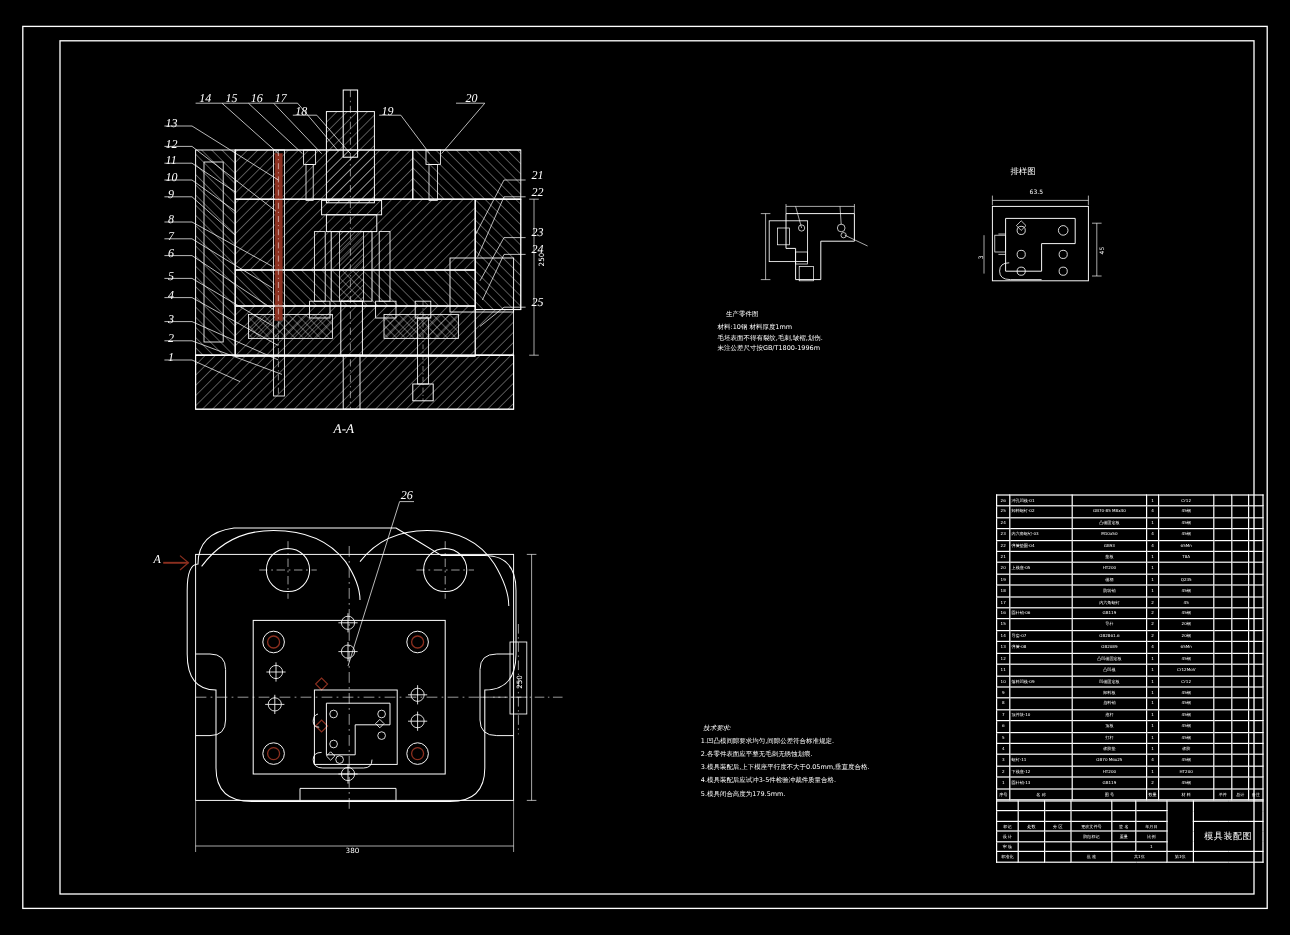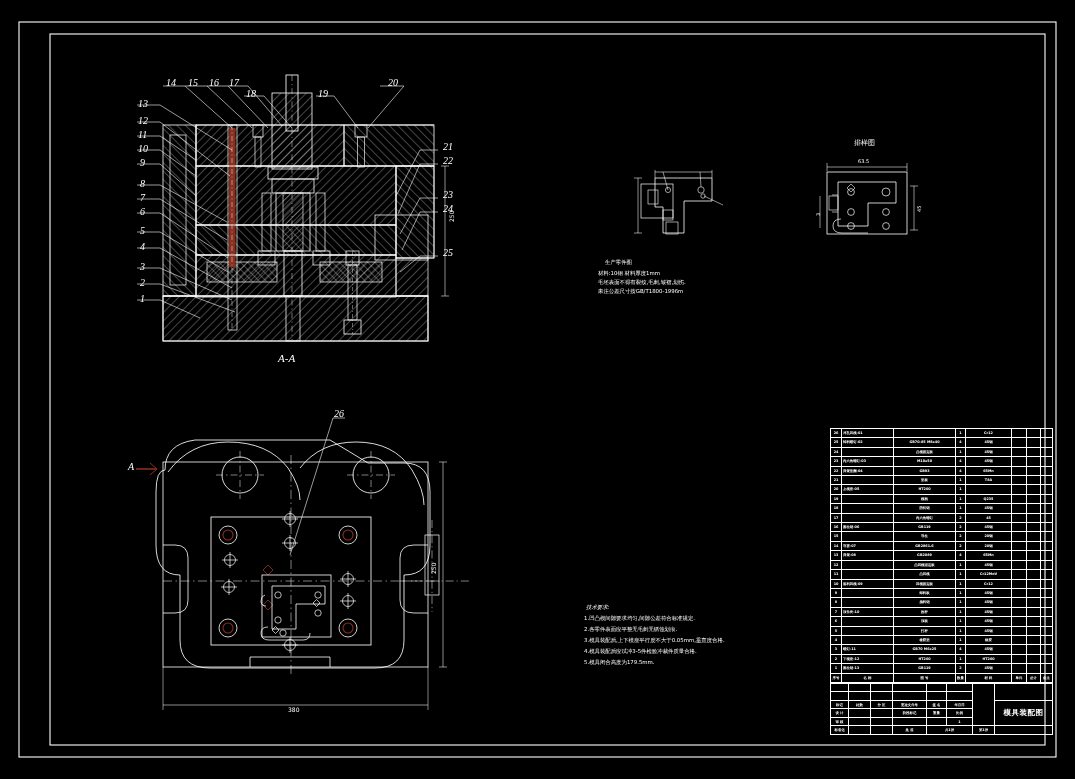--- a/index.html
+++ b/index.html
@@ -20,24 +20,24 @@
     display: flex; align-items: center; justify-content: center;
     z-index: 40;
   }
 
   .txt { position: absolute; color: #fff; font-family: "DejaVu Sans", sans-serif;
          white-space: nowrap; z-index: 30; }
   .cal { font-family: "Liberation Serif", serif; font-style: italic; font-size: 10px; color:#fff; }
   .note-cn { font-size: 5.4px; line-height: 7.8px; color:#fff; }
   .dim { font-size: 6px; color: #fff; }
   .secA { font-family:"Liberation Serif",serif; font-style:italic; font-size:11px; color:#fff; }
-  .detail-title { font-size: 7px; color:#fff; font-family:"DejaVu Sans",sans-serif;margin-left:12px; }
+  .detail-title { font-size: 7px; color:#fff; font-family:"DejaVu Sans",sans-serif; }
 
   
-  #bomwrap { position: absolute; left: 830px; top: 428px; width: 222px; height: 318px; z-index: 35; font-weight: bold; }
+  #bomwrap { position: absolute; left: 830px; top: 412px; width: 222px; height: 318px; z-index: 35; }
   table.bom { border-collapse: collapse; width: 222px; table-layout: fixed; }
   table.bom td { border: 0.6px solid #fff; height: 8.6px; font-size: 3.4px;
     color: #fff; font-family: "DejaVu Sans", sans-serif; overflow: hidden;
     text-align: center; line-height: 8.4px; padding: 0; }
   table.bom td.l { text-align: left; padding-left: 1px; }
   .c-no { width: 11px; } .c-nm { width: 52px; } .c-cd { width: 62px; }
   .c-qt { width: 10px; } .c-mt { width: 46px; } .c-a { width: 15px; }
   .c-b { width: 14px; } .c-c { width: 12px; }
 
   table.tb { border-collapse: collapse; width: 222px; table-layout: fixed; }

